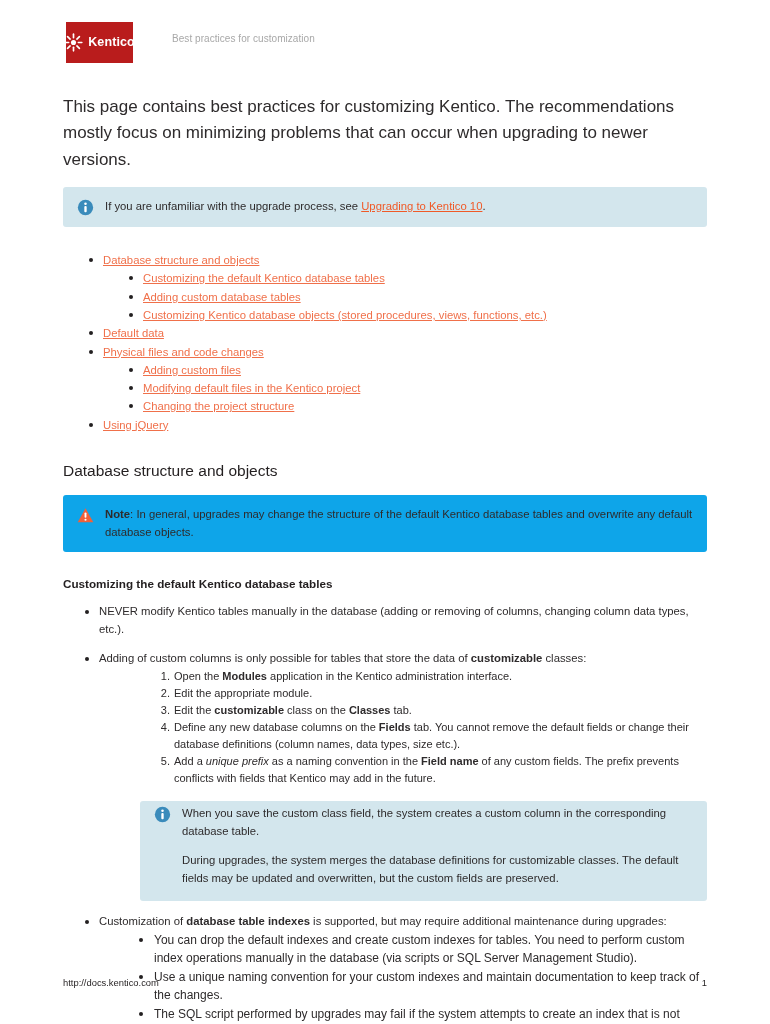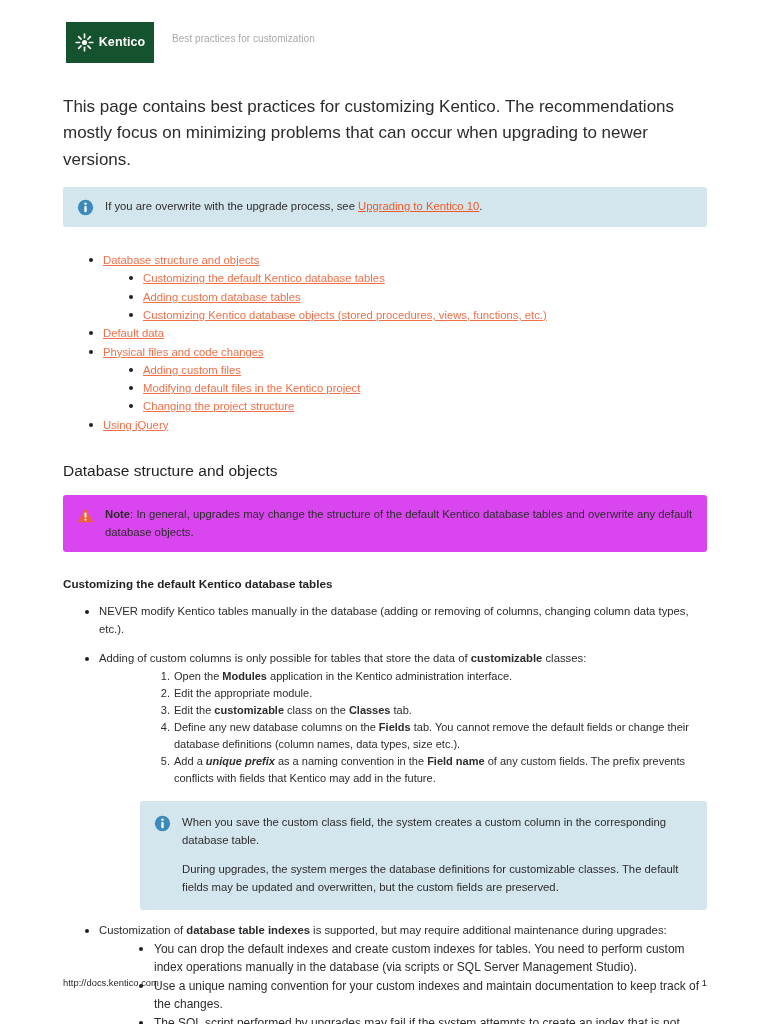--- a/index.html
+++ b/index.html
@@ -26,23 +26,23 @@
   .doc-header {
     position: absolute;
     left: 0; top: 0;
     width: 770px;
     height: 88px;
   }
   .logo-badge {
     position: absolute;
     left: 66px;
     top: 22px;
-    width: 88px;
+    width: 67px;
     height: 41px;
-    background: #14532d;
+    background: #b91c1c;
     display: flex;
     align-items: center;
     justify-content: center;
     gap: 5px;
   }
   .logo-mark {
     width: 19px;
     height: 19px;
     flex: 0 0 auto;
     display: block;
@@ -89,27 +89,27 @@
     align-items: flex-start;
     gap: 11px;
     font-size: 11.3px;
     line-height: 1.55;
   }
   .callout.info {
     background: #d3e6ed;
     color: #2e2b2c;
   }
   .callout.note {
-    background: #d946ef;
+    background: #0ea5e9;
     color: #2e2b2c;
   }
   .callout.indented {
     margin-left: 140px;
     width: 567px;
-    padding: 13px 16px 14px 14px;
+    padding: 4px 16px 14px 14px;
   }
   .ico {
     flex: 0 0 auto;
     width: 17px;
     height: 17px;
     margin-top: 1px;
   }
   .callout-body { flex: 1 1 auto; }
   .callout-body p { margin: 0; }
   .callout-body p + p { margin-top: 12px; }
@@ -250,21 +250,21 @@
     position: absolute;
     left: 2px;
     top: 7px;
     width: 4px;
     height: 4px;
     border-radius: 50%;
     background: #231f20;
   }
 
   b, strong { font-weight: bold; }
-  i.bi { font-weight: bold; font-style: italic; }
+  i.bi { font-weight: normal; font-style: italic; }
 
   
   .doc-footer {
     position: absolute;
     left: 63px;
     bottom: 36px;
     width: 644px;
     display: flex;
     justify-content: space-between;
     align-items: flex-end;
@@ -301,21 +301,21 @@
 
     <p class="intro">This page contains best practices for customizing Kentico. The recommendations mostly focus on minimizing problems that can occur when upgrading to newer versions.</p>
 
     <div class="callout info">
       <svg class="ico" viewBox="0 0 20 20">
         <circle cx="10" cy="10" r="9" fill="#3a8bbb"></circle>
         <circle cx="10" cy="5.6" r="1.5" fill="#ffffff"></circle>
         <rect x="8.6" y="8.3" width="2.8" height="7.2" rx="1.2" fill="#ffffff"></rect>
       </svg>
       <div class="callout-body">
-        <span>If you are overwrite with the upgrade process, see </span><a class="doclink" href="#">Upgrading to Kentico 10</a><span>.</span>
+        <span>If you are unfamiliar with the upgrade process, see </span><a class="doclink" href="#">Upgrading to Kentico 10</a><span>.</span>
       </div>
     </div>
 
     <ul class="toc">
       <li>
         <a href="#">Database structure and objects</a>
         <ul>
           <li><a href="#">Customizing the default Kentico database tables</a></li>
           <li><a href="#">Adding custom database tables</a></li>
           <li><a href="#">Customizing Kentico database objects (stored procedures, views, functions, etc.)</a></li>

